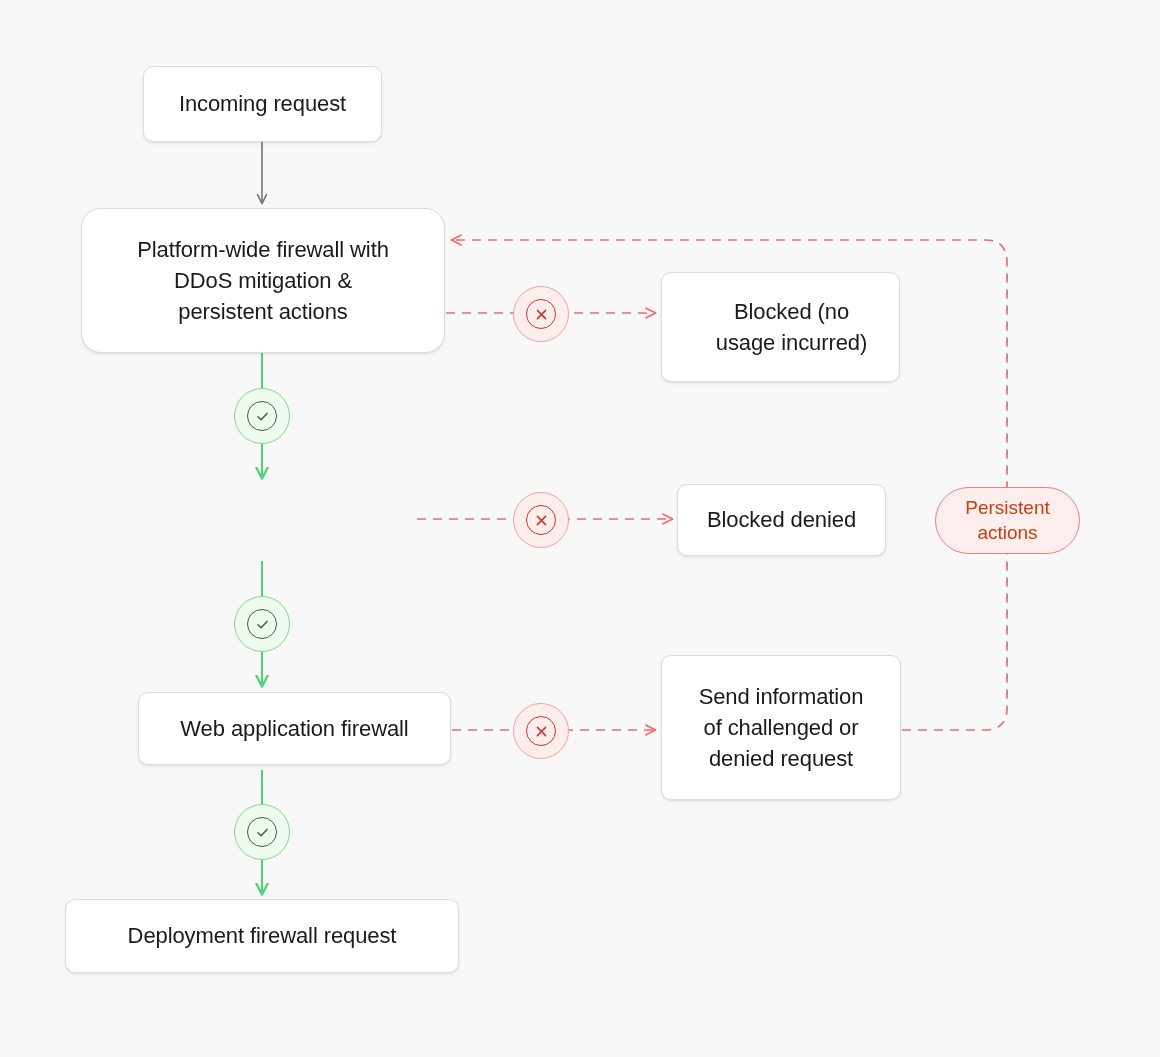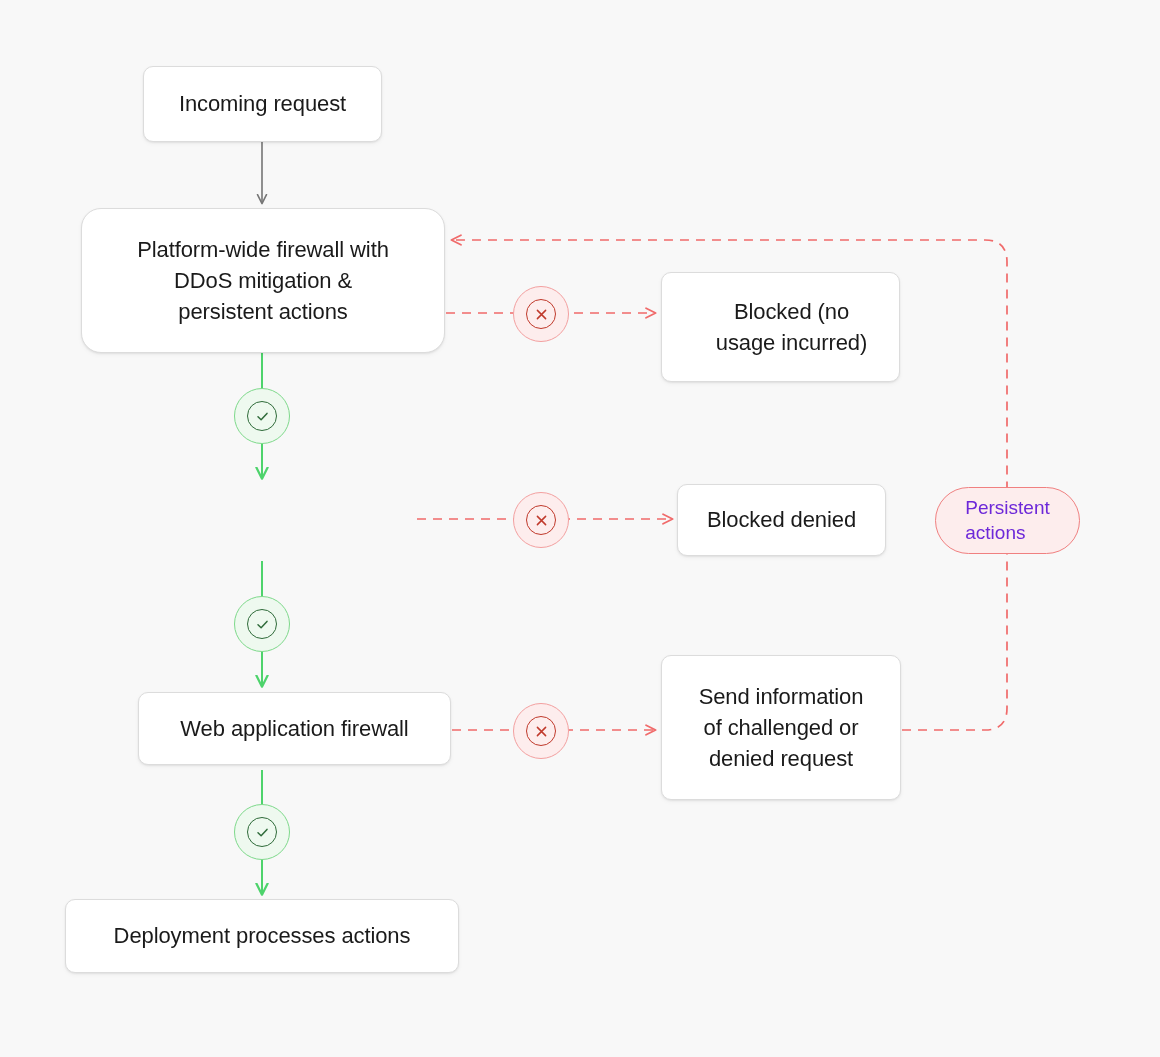--- a/index.html
+++ b/index.html
@@ -90,24 +90,24 @@
   .badge svg { display: block; }
 
   
   .pill {
     position: absolute;
     z-index: 3;
     box-sizing: border-box;
     background: #FDEDED;
     border: 1.3px solid #F08080;
     border-radius: 999px;
-    color: #6d28d9;
+    color: #c2410c;
     font-size: 19px;
     line-height: 1.3;
-    text-align: left;
+    text-align: center;
     display: flex;
     align-items: center;
     justify-content: center;
     padding: 4px 10px;
   }
   .pill-text { display: block; white-space: pre-line; }
 </style>
 </head>
 <body>
 
@@ -167,21 +167,21 @@
     <span class="node-text">Web application firewall</span>
   </div>
 
   <div class="node" style="left:661px; top:655px; width:240px; height:145px;">
     <span class="node-text">Send information
 of challenged or
 denied request</span>
   </div>
 
   <div class="node" style="left:65px; top:899px; width:394px; height:74px;">
-    <span class="node-text">Deployment processes actions</span>
+    <span class="node-text">Deployment firewall request</span>
   </div>
 
   <div class="badge badge-deny" style="left:513px; top:286px;">
     <span class="inner">
       <svg width="13" height="13" viewBox="0 0 13 13">
         <path d="M 2.4 2.4 L 10.6 10.6 M 10.6 2.4 L 2.4 10.6" stroke="#C0392B" stroke-width="1.5" stroke-linecap="round" fill="none"></path>
       </svg>
     </span>
   </div>
 

